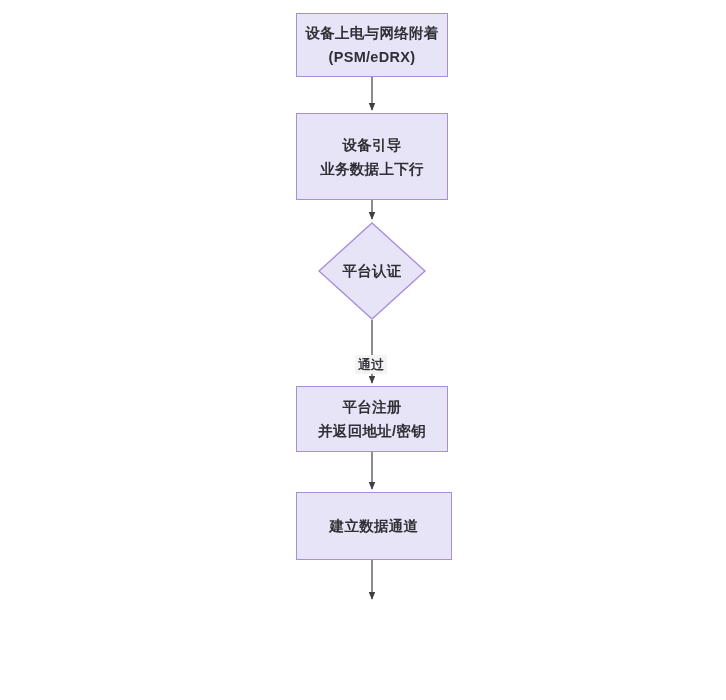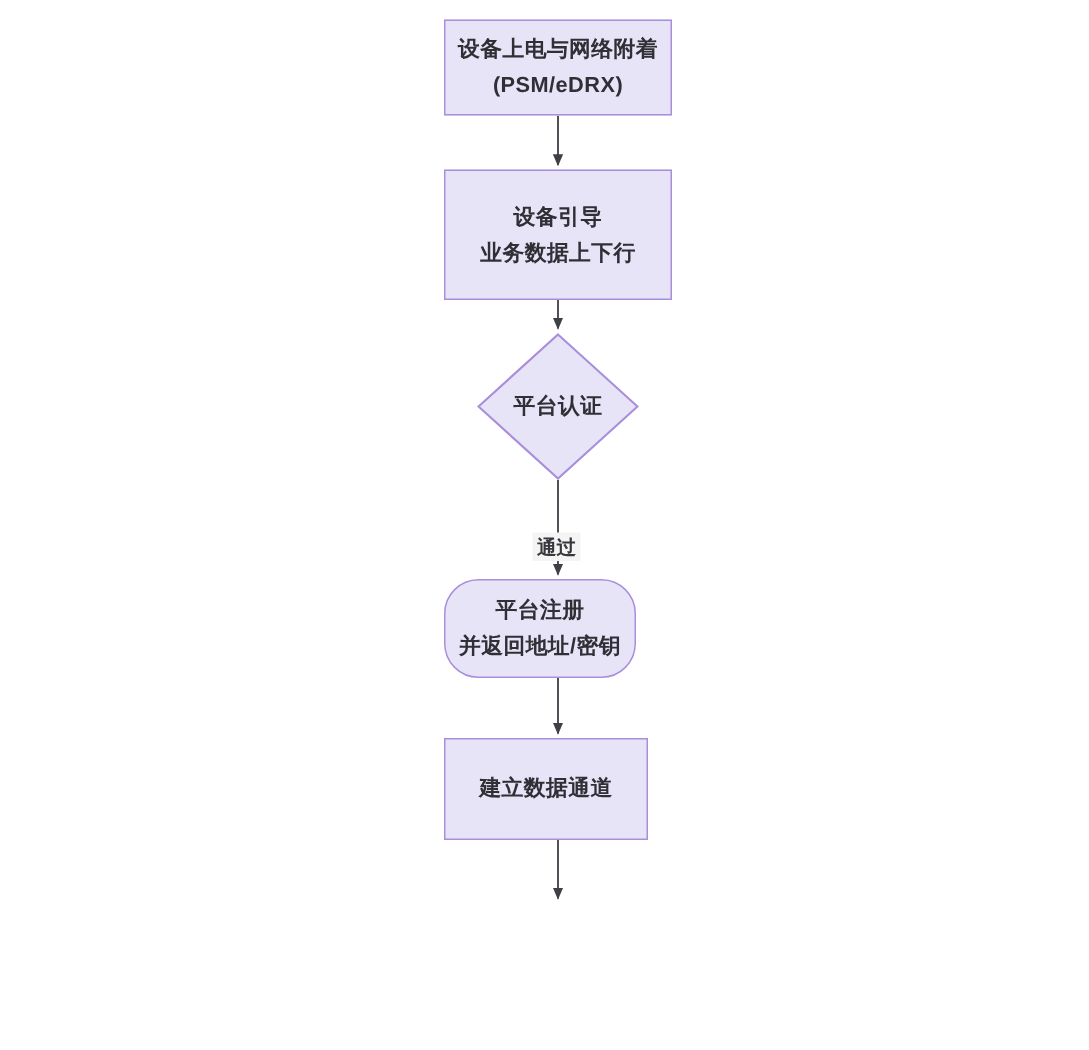--- a/index.html
+++ b/index.html
@@ -109,23 +109,23 @@
 
   <div class="node node-diamond" style="left:318px; top:222px; width:108px; height:98px;">
     <svg class="diamond-shape" viewBox="0 0 108 98" preserveAspectRatio="none" xmlns="http://www.w3.org/2000/svg">
       <polygon points="54,1 107,49 54,97 1,49" fill="#e8e4f8" stroke="#a98fdb" stroke-width="1.4"></polygon>
     </svg>
     <span class="node-line diamond-label">平台认证</span>
   </div>
 
   <div class="edge-label" style="left:355px; top:343px;margin-top:12px;">通过</div>
 
-  <div class="node node-box" style="left:296px; top:386px; width:128px; height:66px;border-radius:23px;">
+  <div class="node node-box" style="left:296px; top:386px; width:152px; height:66px;">
     <span class="node-line">平台注册</span>
     <span class="node-line">并返回地址/密钥</span>
   </div>
 
-  <div class="node node-box" style="left:296px; top:492px; width:136px; height:68px;">
+  <div class="node node-box" style="left:296px; top:492px; width:156px; height:68px;">
     <span class="node-line">建立数据通道</span>
   </div>
 
 
 </div>
 
 </body></html>

